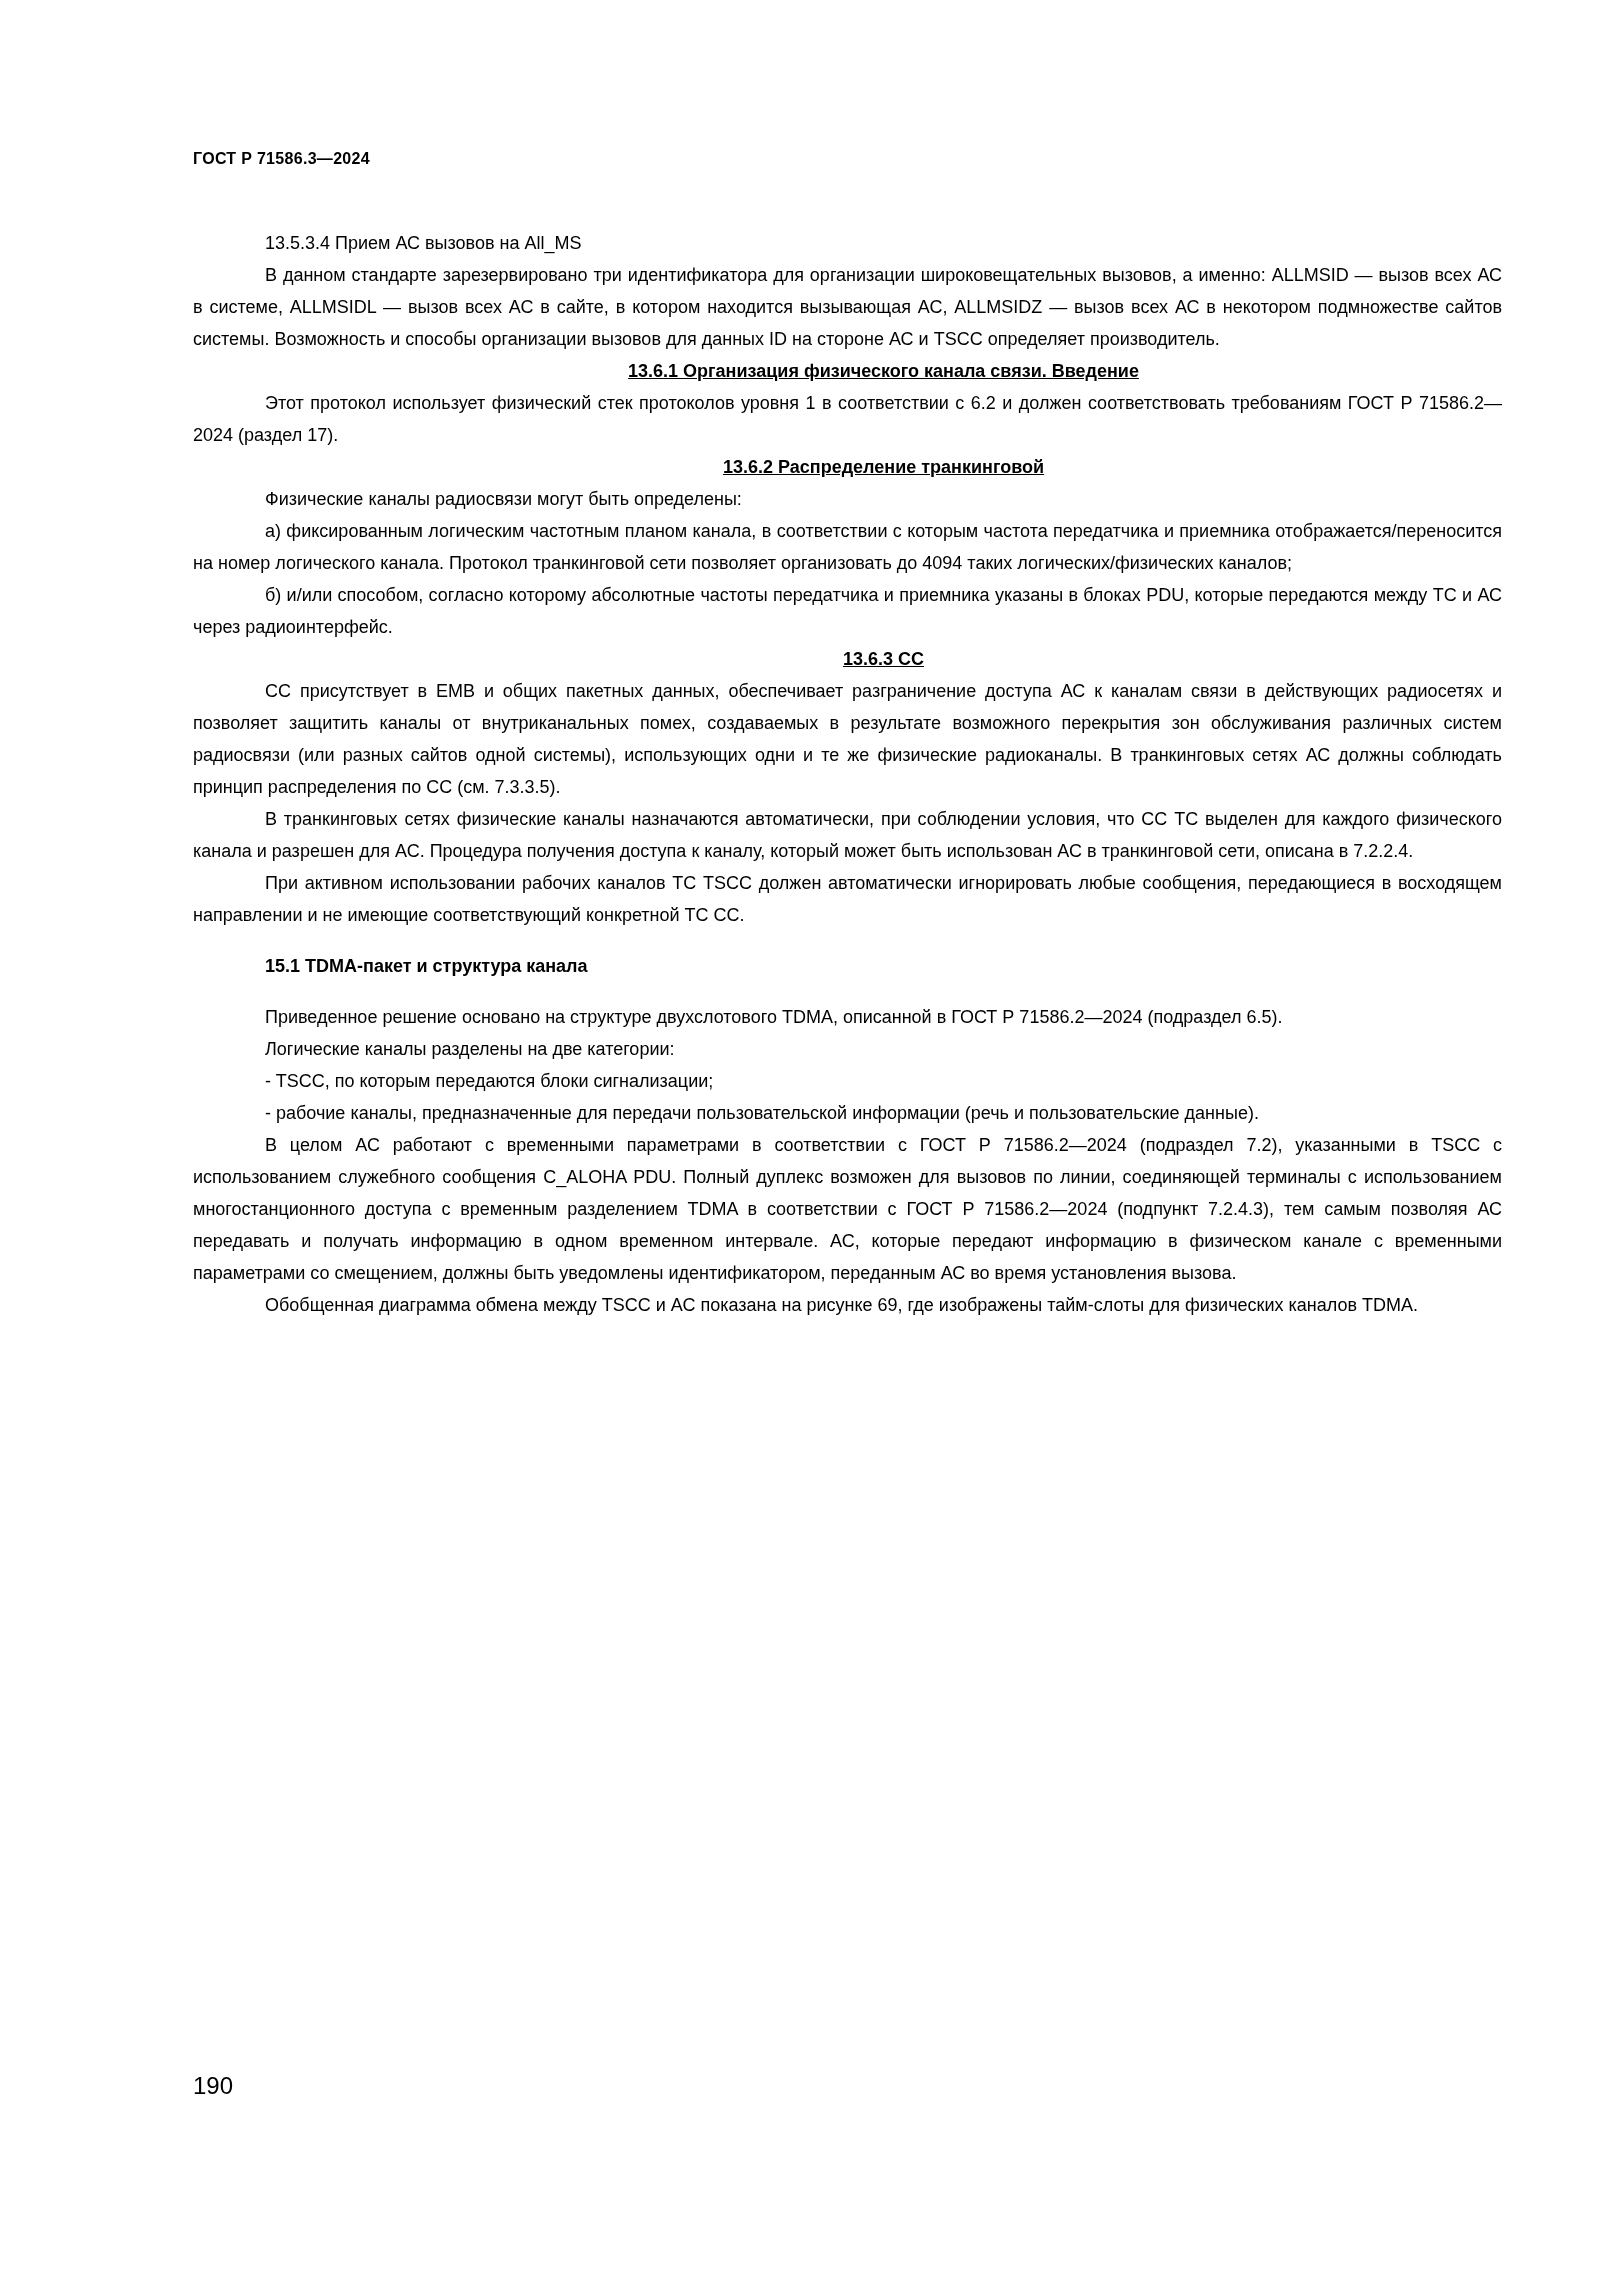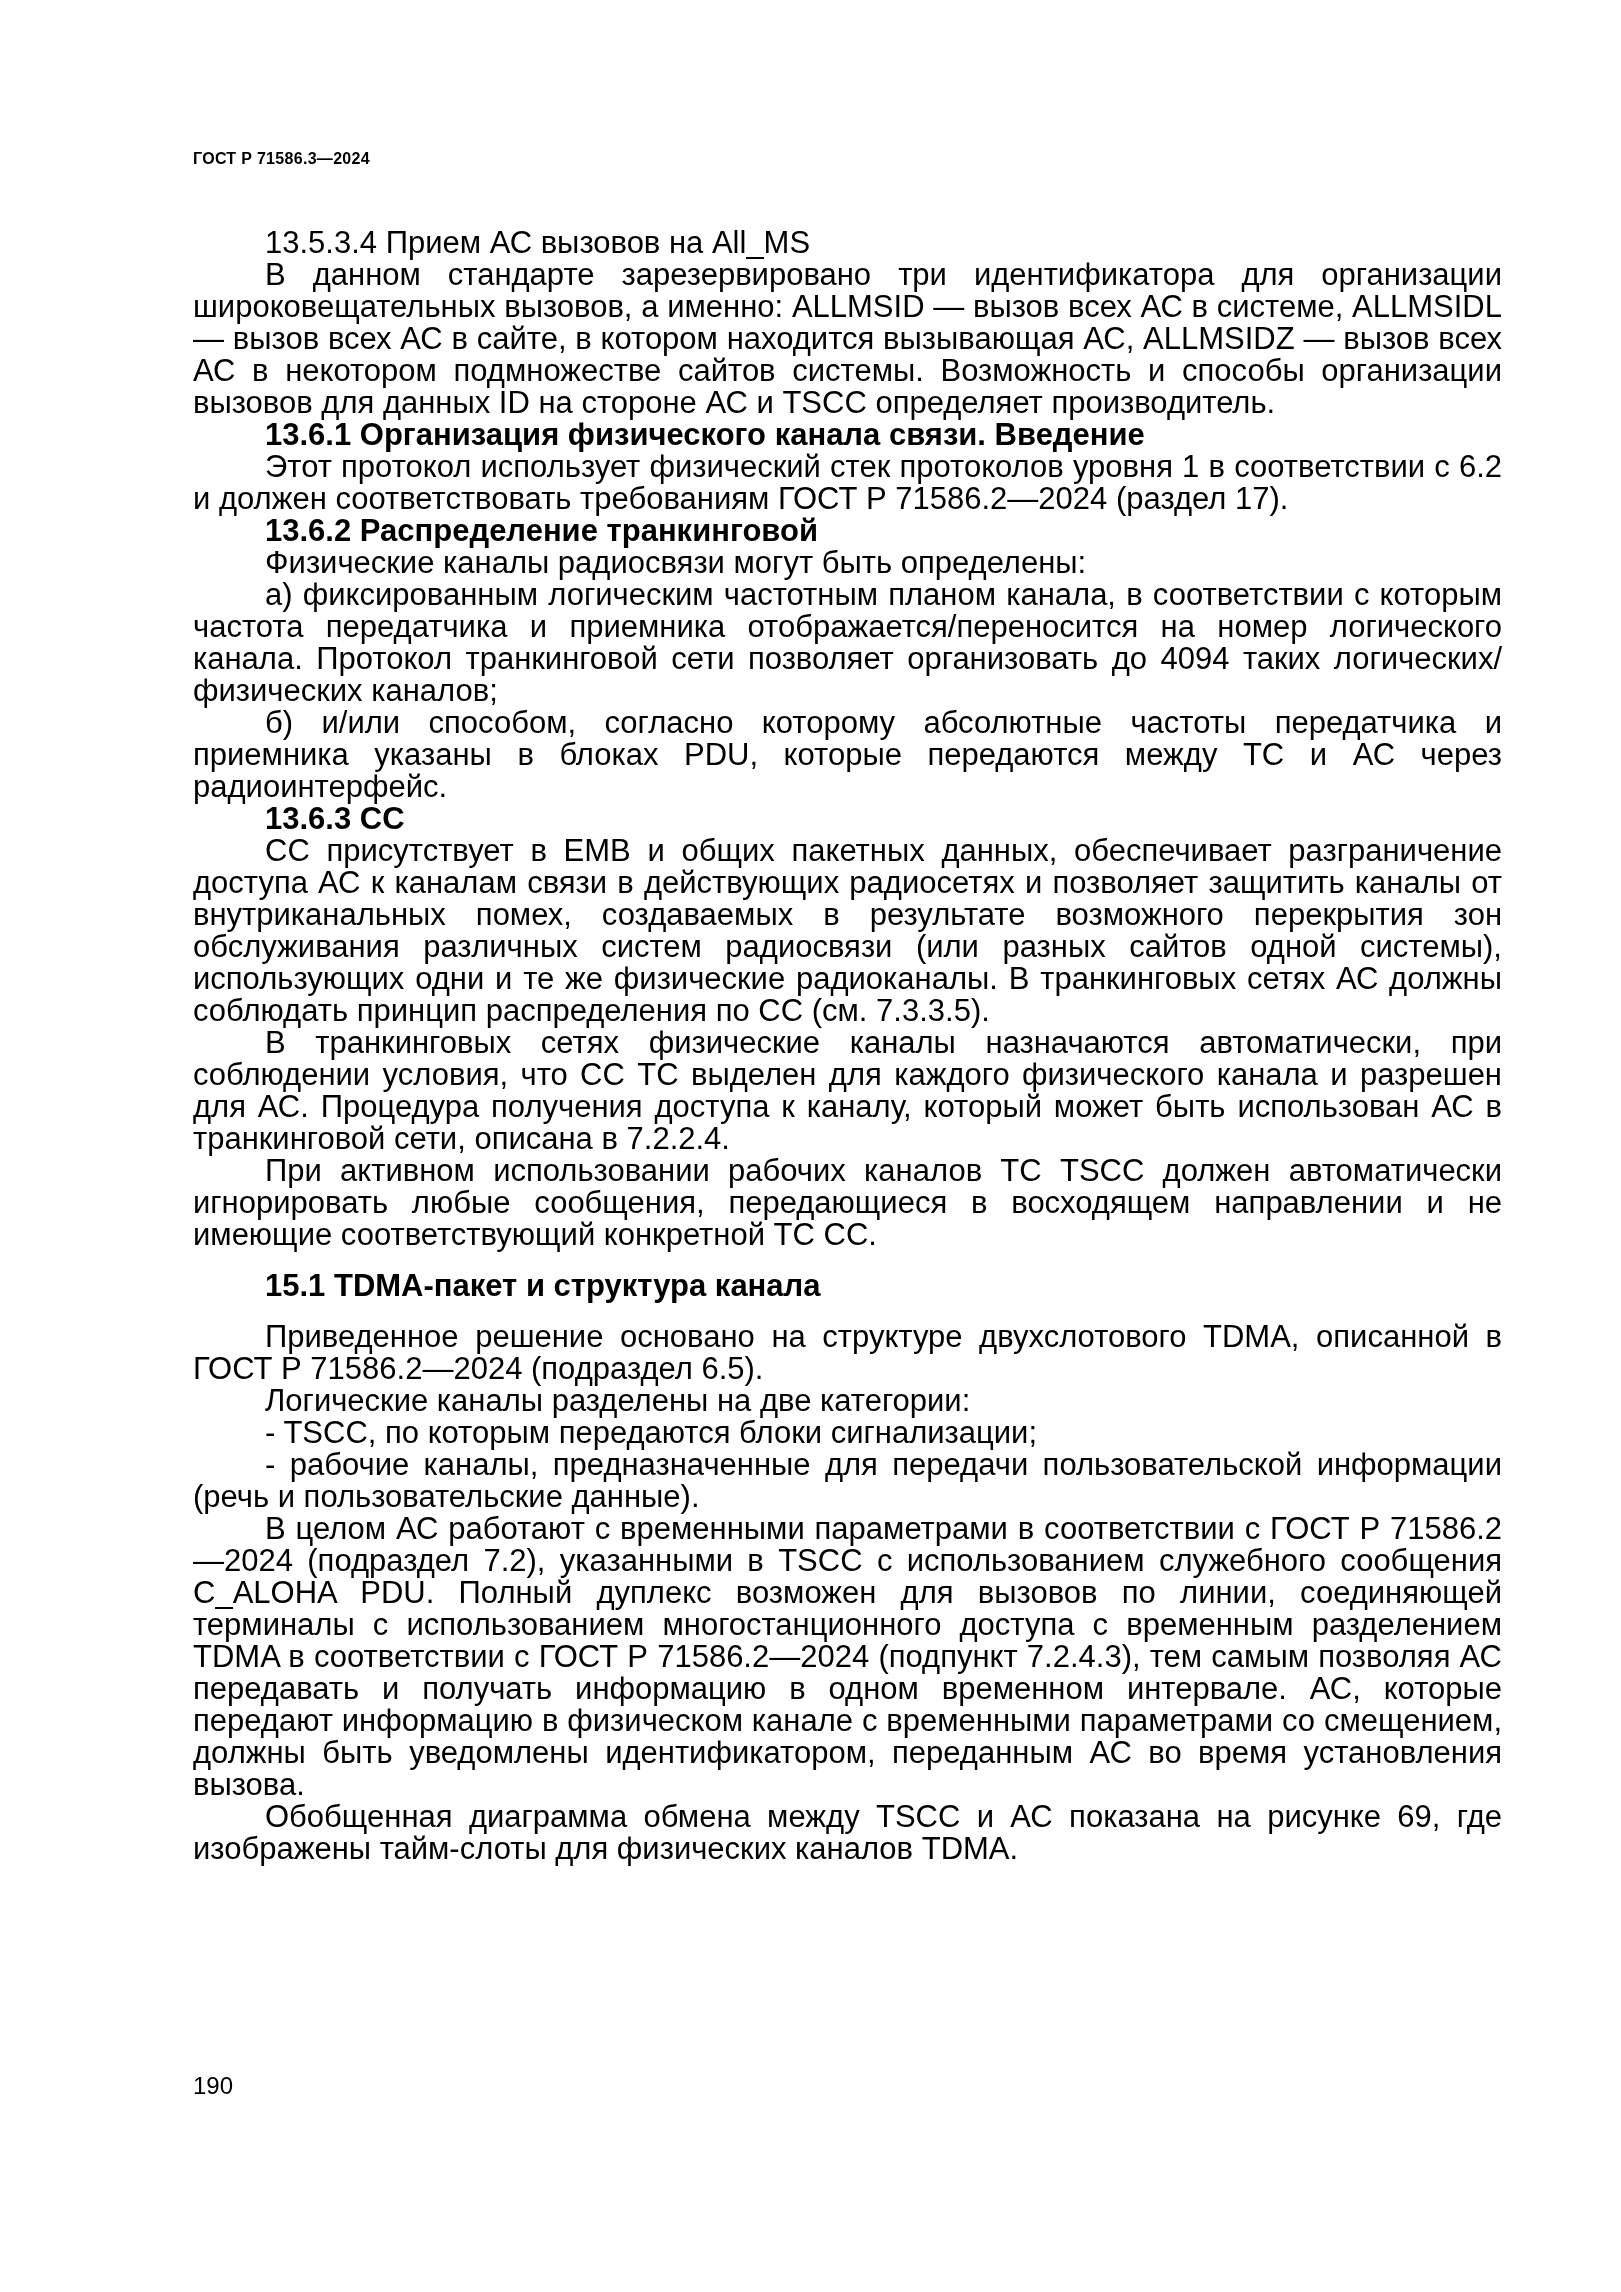--- a/index.html
+++ b/index.html
@@ -20,40 +20,41 @@
     line-height: 27.4px;
     font-weight: bold;
     letter-spacing: 0.3px;
     white-space: nowrap;
   }
   .content {
     position: absolute;
     left: 193px;
     top: 227px;
     width: 1309px;
-    font-size: 31px;
+    font-size: 18px;
     line-height: 32px;
     text-align: justify;
   }
   .content .par,
   .content .clause,
   .content .h2,
   .content .h3 {
     margin: 0;
     text-indent: 72px;
   }
   .content .clause { text-align: left; }
   .content .h2 {
     font-weight: bold;
     text-align: left;
     margin: 18.6px 0 19.6px 0;
   }
   .content .h3 {
     font-weight: bold;
-    text-align: left;
+    text-align: center;
+    text-decoration: underline;
   }
   .page-footer {
     position: absolute;
     left: 193px;
     top: 2070px;
     font-size: 24px;
     line-height: 32px;
   }
 </style>
 </head>

